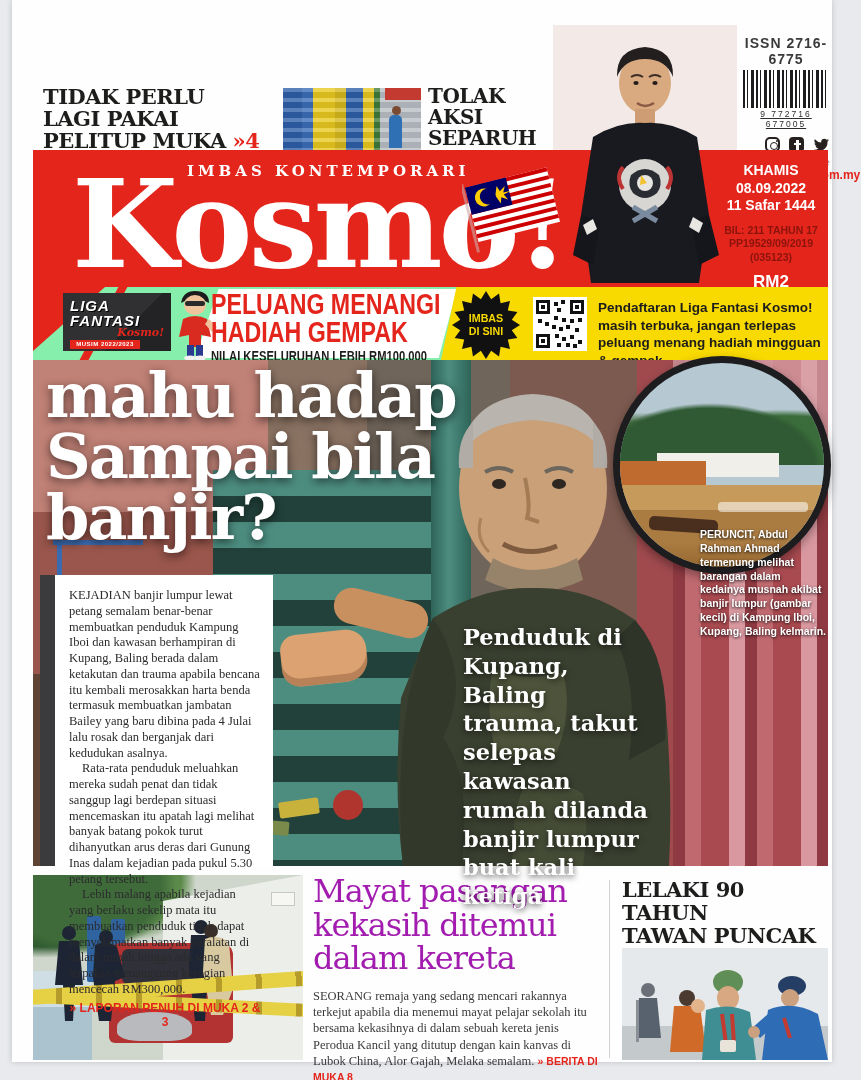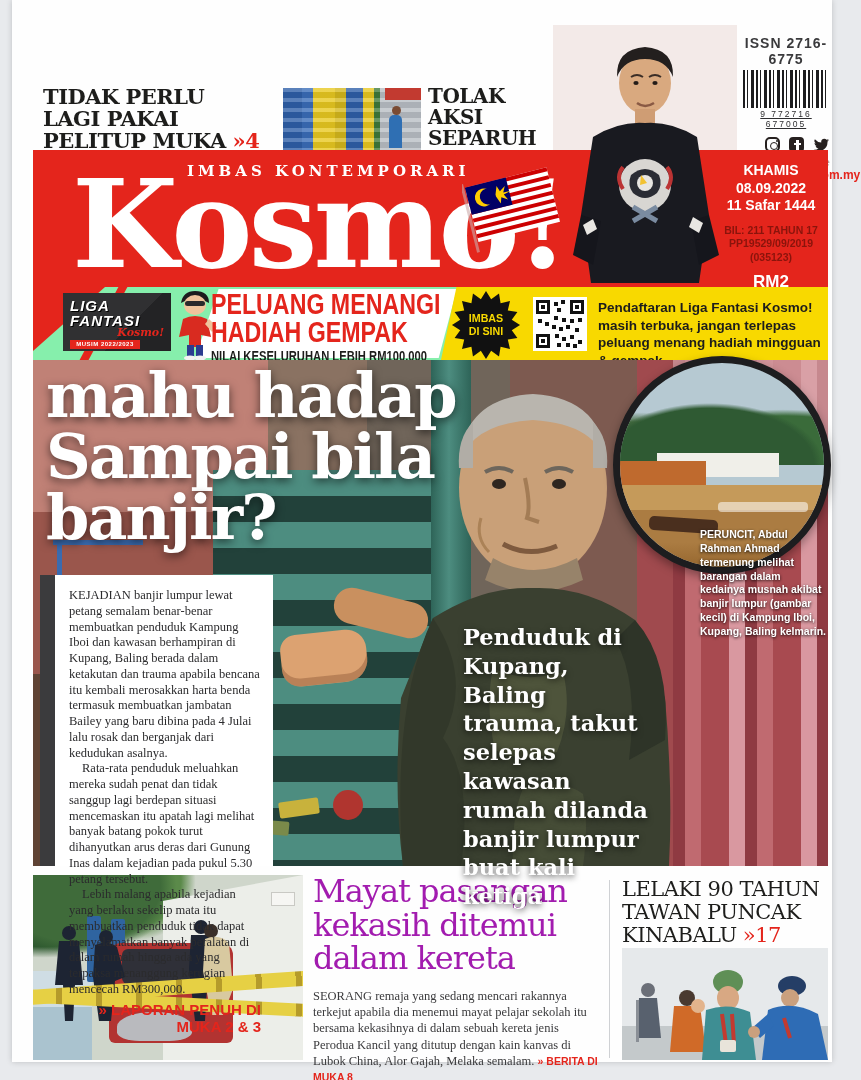--- a/index.html
+++ b/index.html
@@ -61,35 +61,35 @@
   .mp-wall { background:linear-gradient(180deg,#c08176 0 30%,#9a564c 30% 62%,#5f4334 62% 100%); }
   .mp-grate { background:repeating-linear-gradient(180deg,#4d8d80 0 26px,#22413a 26px 52px); }
   .mp-stile { background:linear-gradient(90deg,#2e6458,#4d8d80 45%,#2e6458); }
   .mp-door { background:repeating-linear-gradient(90deg,#8f3a42 0 12px,#c06a70 12px 28px,#a84a50 28px 56px,#d998a0 56px 72px); }
   .mp-doortop { background:#d8a3a8; opacity:.75; }
   .mud-bit { border-radius:2px; }
   .headline { font-family:"DejaVu Serif", serif; font-weight:bold; color:#fff; font-size:62px; line-height:.98; letter-spacing:-2px; text-shadow:0 3px 10px rgba(0,0,0,.6); }
   .bodybox { background:#fff; padding:13px 12px 10px 14px; }
   .bodybox p { font-family:"Liberation Serif", serif; font-size:12.5px; line-height:1.26; color:#2b2b2d; }
   .bodybox p.ind { text-indent:13px; }
-  .more-link { display:block; text-align:right; color:#e4251c; font-weight:bold; font-size:15px; margin-top:3px; }
+  .more-link { display:block; text-align:center; color:#e4251c; font-weight:bold; font-size:12px; margin-top:3px; }
   .photo-cap { font-family:"DejaVu Serif", serif; font-weight:bold; color:#fff; font-size:22.5px; line-height:1.28; text-shadow:0 2px 6px rgba(0,0,0,.65);margin-top:40px; }
   .circle-inset { border-radius:50%; border:7px solid #1d1d1f; overflow:hidden; background:#b6c9d2; box-shadow:0 4px 10px rgba(0,0,0,.35); }
   .ci-trees { background:radial-gradient(ellipse at 45% 100%, #2f5a33 0 55%, transparent 60%), radial-gradient(ellipse at 75% 90%, #3a6b3a 0 45%, transparent 52%), radial-gradient(ellipse at 15% 95%, #456b40 0 40%, transparent 50%); }
   .ci-shops { background:#f0efe9; }
   .ci-orange { background:#bf6a2e; }
   .ci-water { background:linear-gradient(180deg,#c59a5a 0 30%,#ab7c42 30% 70%,#96672f 100%); }
   .ci-log { background:#4a2f1e; border-radius:5px; }
   .inset-cap { color:#fff; font-weight:bold; font-size:10.5px; line-height:1.32; text-shadow:0 1px 3px rgba(0,0,0,.9); }
 
   
   .story2-head { font-family:"DejaVu Serif", serif; font-weight:normal; color:#a21caf; font-size:32px; line-height:1.05; letter-spacing:-1px; }
   .story2-body { font-family:"Liberation Serif", serif; font-size:12.5px; line-height:1.3; color:#3a3a3c; }
   .inline-link { color:#e4251c; font-weight:bold; font-family:"Liberation Sans", sans-serif; font-size:10.5px; }
-  .story3-head { font-family:"DejaVu Serif", serif; font-weight:normal; color:#1d1d1b; font-size:21px; line-height:1.1; letter-spacing:-.5px; }
+  .story3-head { font-family:"DejaVu Serif", serif; font-weight:bold; color:#1d1d1b; font-size:21px; line-height:1.1; letter-spacing:-.5px; }
   .story3-head .ref { color:#e4251c; }
   .vrule { width:1px; background:#cfd1d4; }
 
   .crime-photo { background:#cfd6cb; overflow:hidden; }
   .cp-foliage { background:radial-gradient(ellipse at 25% 10%, #3f6b3a 0 40%, transparent 48%), radial-gradient(ellipse at 55% 5%, #5b8a4a 0 30%, transparent 40%), radial-gradient(ellipse at 5% 30%, #2f5a30 0 35%, transparent 45%); }
   .cp-building { background:#eceee9; clip-path:polygon(0 14%,100% 0,100% 100%,0 100%); }
   .cp-wall { background:linear-gradient(180deg,#cfdde4 0 40%,#aac3cf 40% 100%); }
   .cp-post { background:#2f64a0; border-radius:2px; }
   .cp-car { background:#b23331; border-radius:12px 12px 6px 6px; }
   .cp-window { background:#2f3038; border-radius:6px; }

